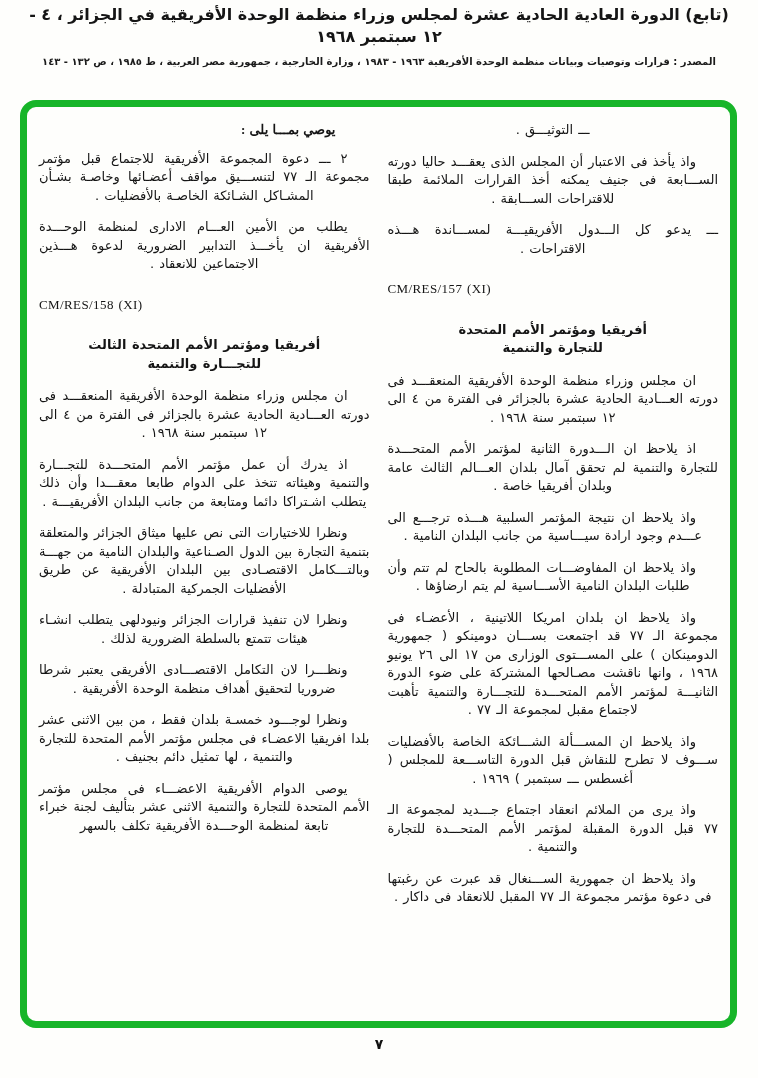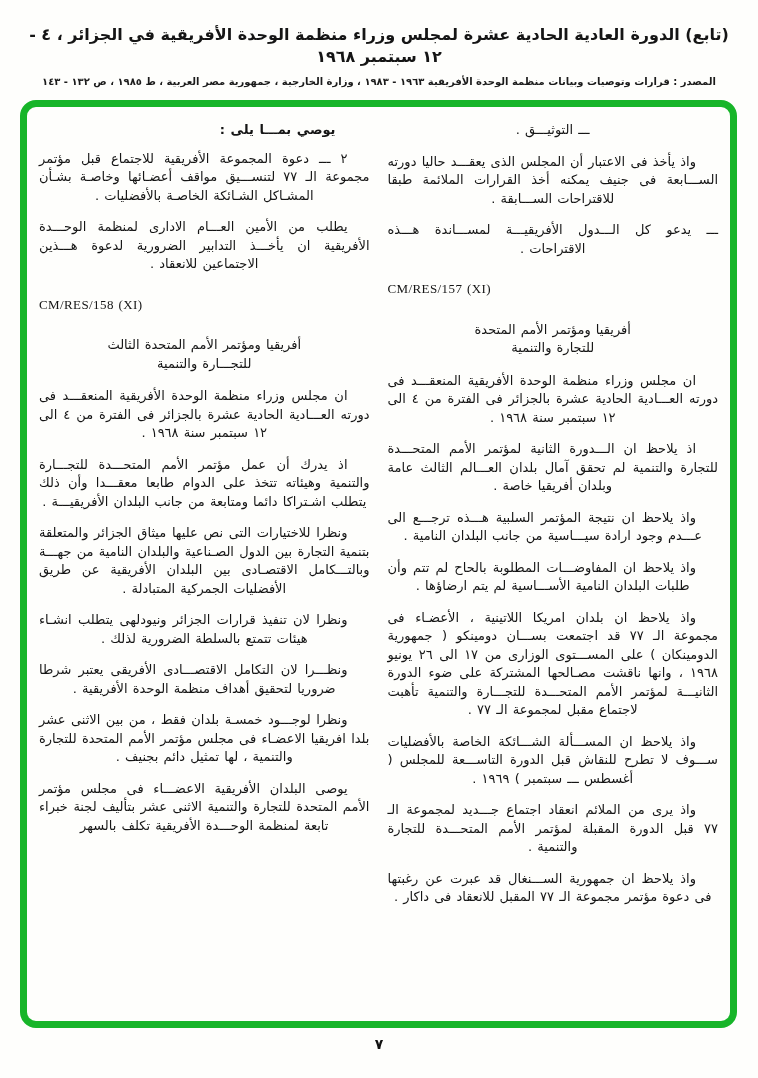--- a/index.html
+++ b/index.html
@@ -6,21 +6,21 @@
   body{
     width:758px;height:1078px;
     background:#ffffff;
     font-family:"DejaVu Sans", sans-serif;
     color:#151515;
     position:relative;
     overflow:hidden;
   }
   .page{position:absolute;inset:0;background:#fefefc;}
   
-  .header{ text-align:center; direction:rtl; padding-top:24px; }
+  .header{ text-align:center; direction:rtl; padding-top:4px; }
   .header .title{
     font-size:16px; font-weight:bold; letter-spacing:0;
     line-height:22px; padding:0 24px;
   }
   .header .source{
     font-size:10px; font-weight:bold; margin-top:7px;
     line-height:14px; padding:0 28px; color:#1b1b1b;
   }
   
   .frame{
@@ -38,31 +38,31 @@
     margin:0 0 13px 0;
     font-size:13px; line-height:18.5px;
     text-align:justify; text-align-last:center;
     word-spacing:1px;
   }
   .para{ text-indent:22px; }
   .dash-item{ text-indent:0; }
   .sub-heading{
     font-weight:bold; font-size:13.5px;
     text-align:right; text-align-last:right !important;
-    text-indent:34px; margin-bottom:10px !important;
+    text-indent:34px; margin-bottom:10px !important;font-family:Liberation Serif, serif;
   }
   .res-label{
     direction:ltr; text-align:right; text-align-last:left !important;
     font-family:"Liberation Serif", serif;
     font-size:15px; letter-spacing:.4px;
     margin:22px 0 22px 0 !important;
     text-indent:0;
   }
   .heading{
-    font-weight:normal; font-size:13.5px;
+    font-weight:bold; font-size:13.5px;
     text-align:right; text-align-last:center !important;
     text-indent:0; line-height:26px;
     margin:0 0 14px 0 !important;
   }
   .heading .hl{ display:block; }
   
   .page-number{
     position:absolute; left:0; top:1036px; width:100%;
     text-align:center; font-size:14px; font-weight:bold; color:#111;
   }
@@ -107,21 +107,21 @@
         <p class="heading">
           <span class="hl">أفريقيا ومؤتمر الأمم المتحدة الثالث</span>
           <span class="hl">للتجـــارة والتنمية</span>
         </p>
         <p class="para">ان مجلس وزراء منظمة الوحدة الأفريقية المنعقـــد فى دورته العـــادية الحادية عشرة بالجزائر فى الفترة من ٤ الى ١٢ سبتمبر سنة ١٩٦٨ .</p>
         <p class="para">اذ يدرك أن عمل مؤتمر الأمم المتحـــدة للتجـــارة والتنمية وهيئاته تتخذ على الدوام طابعا معقـــدا وأن ذلك يتطلب اشـتراكا دائما ومتابعة من جانب البلدان الأفريقيـــة .</p>
         <p class="para">ونظرا للاختيارات التى نص عليها ميثاق الجزائر والمتعلقة بتنمية التجارة بين الدول الصـناعية والبلدان النامية من جهـــة وبالتـــكامل الاقتصـادى بين البلدان الأفريقية عن طريق الأفضليات الجمركية المتبادلة .</p>
         <p class="para">ونظرا لان تنفيذ قرارات الجزائر ونيودلهى يتطلب انشـاء هيئات تتمتع بالسلطة الضرورية لذلك .</p>
         <p class="para">ونظـــرا لان التكامل الاقتصـــادى الأفريقى يعتبر شرطا ضروريا لتحقيق أهداف منظمة الوحدة الأفريقية .</p>
         <p class="para">ونظرا لوجـــود خمسـة بلدان فقط ، من بين الاثنى عشر بلدا افريقيا الاعضـاء فى مجلس مؤتمر الأمم المتحدة للتجارة والتنمية ، لها تمثيل دائم بجنيف .</p>
-        <p class="para">يوصى البلدان الأفريقية الاعضـــاء فى مجلس مؤتمر الأمم المتحدة للتجارة والتنمية الاثنى عشر بتأليف لجنة خبراء تابعة لمنظمة الوحـــدة الأفريقية تكلف بالسهر</p>
+        <p class="para">يوصى الدوام الأفريقية الاعضـــاء فى مجلس مؤتمر الأمم المتحدة للتجارة والتنمية الاثنى عشر بتأليف لجنة خبراء تابعة لمنظمة الوحـــدة الأفريقية تكلف بالسهر</p>
       </div>
 
     </div>
   </div>
 
   <div class="page-number">٧</div>
 
 </div>
 
 </body></html>

